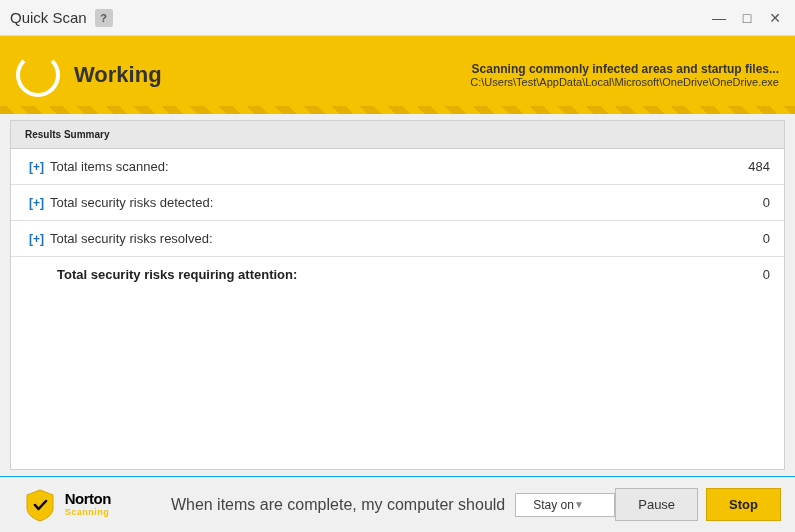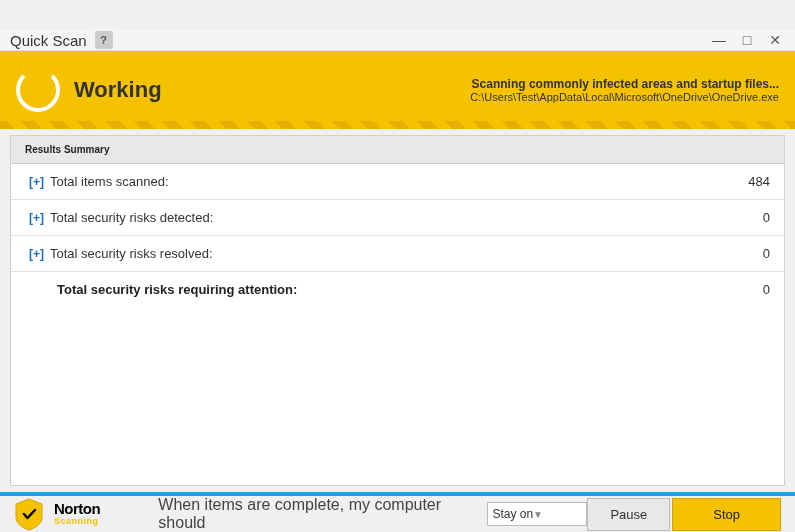--- a/index.html
+++ b/index.html
@@ -15,23 +15,22 @@
     }
 
     
     .title-bar {
       background: #f5f5f5;
       border-bottom: 1px solid #ddd;
       display: flex;
       align-items: center;
       justify-content: space-between;
       padding: 6px 10px;
-      height: 21px;
+      height: 36px;
       flex-shrink: 0;
-      margin-top: 30px;
     }
     .title-bar-left {
       display: flex;
       align-items: center;
       gap: 8px;
     }
     .title-text {
       font-size: 15px;
       font-weight: 400;
       color: #333;
@@ -184,43 +183,43 @@
     .results-table td.left-col {
       padding-left: 18px;
     }
     .empty-area {
       flex: 1;
     }
 
     
     .footer {
       background: #f0f0f0;
-      border-top: 4px solid #0ea5e9;
+      border-top: 1px solid #0ea5e9;
       padding: 10px 14px;
       display: flex;
       align-items: center;
       justify-content: flex-end;
       flex-shrink: 0;
-      height: 40px;
+      height: 56px;
     }
     .footer-left {
       display: flex;
       align-items: center;
       gap: 10px;
     }
     .footer-label {
       font-size: 16px;
       color: #444;
     }
     .stay-on-select {
       display: flex;
       align-items: center;
       border: 1px solid #bbb;
       background: #fff;
-      padding: 4px 4px;
+      padding: 4px 17px;
       cursor: pointer;
       min-width: 100px;
     }
     .stay-on-text {
       font-size: 12px;
       color: #333;
     }
     .dropdown-arrow {
       color: #888;
       font-size: 10px;
@@ -246,39 +245,39 @@
       letter-spacing: -0.5px;
     }
     .norton-sub {
       font-size: 9px;
       color: #f5c200;
       font-weight: 700;
       letter-spacing: 0.5px;
     }
     .footer-buttons {
       display: flex;
-      gap: 2px;
+      gap: 8px;
     }
     .btn-pause {
       background: #e8e8e8;
       border: 1px solid #bbb;
       padding: 8px 22px;
       font-size: 13px;
       cursor: pointer;
       color: #333;
       font-family: 'Segoe UI', Arial, sans-serif;
     }
     .btn-stop {
       background: #f5c200;
       border: 1px solid #d4a500;
-      padding: 8px 40px;
+      padding: 8px 22px;
       font-size: 13px;
       cursor: pointer;
       color: #222;
-      font-weight: 400;
+      font-weight: 700;
       font-family: 'Segoe UI', Arial, sans-serif;
     }
   </style>
 </head>
 <body>
 
 <div class="title-bar">
   <div class="title-bar-left">
     <span class="title-text">Quick Scan</span>
     <span class="help-badge">?</span>

